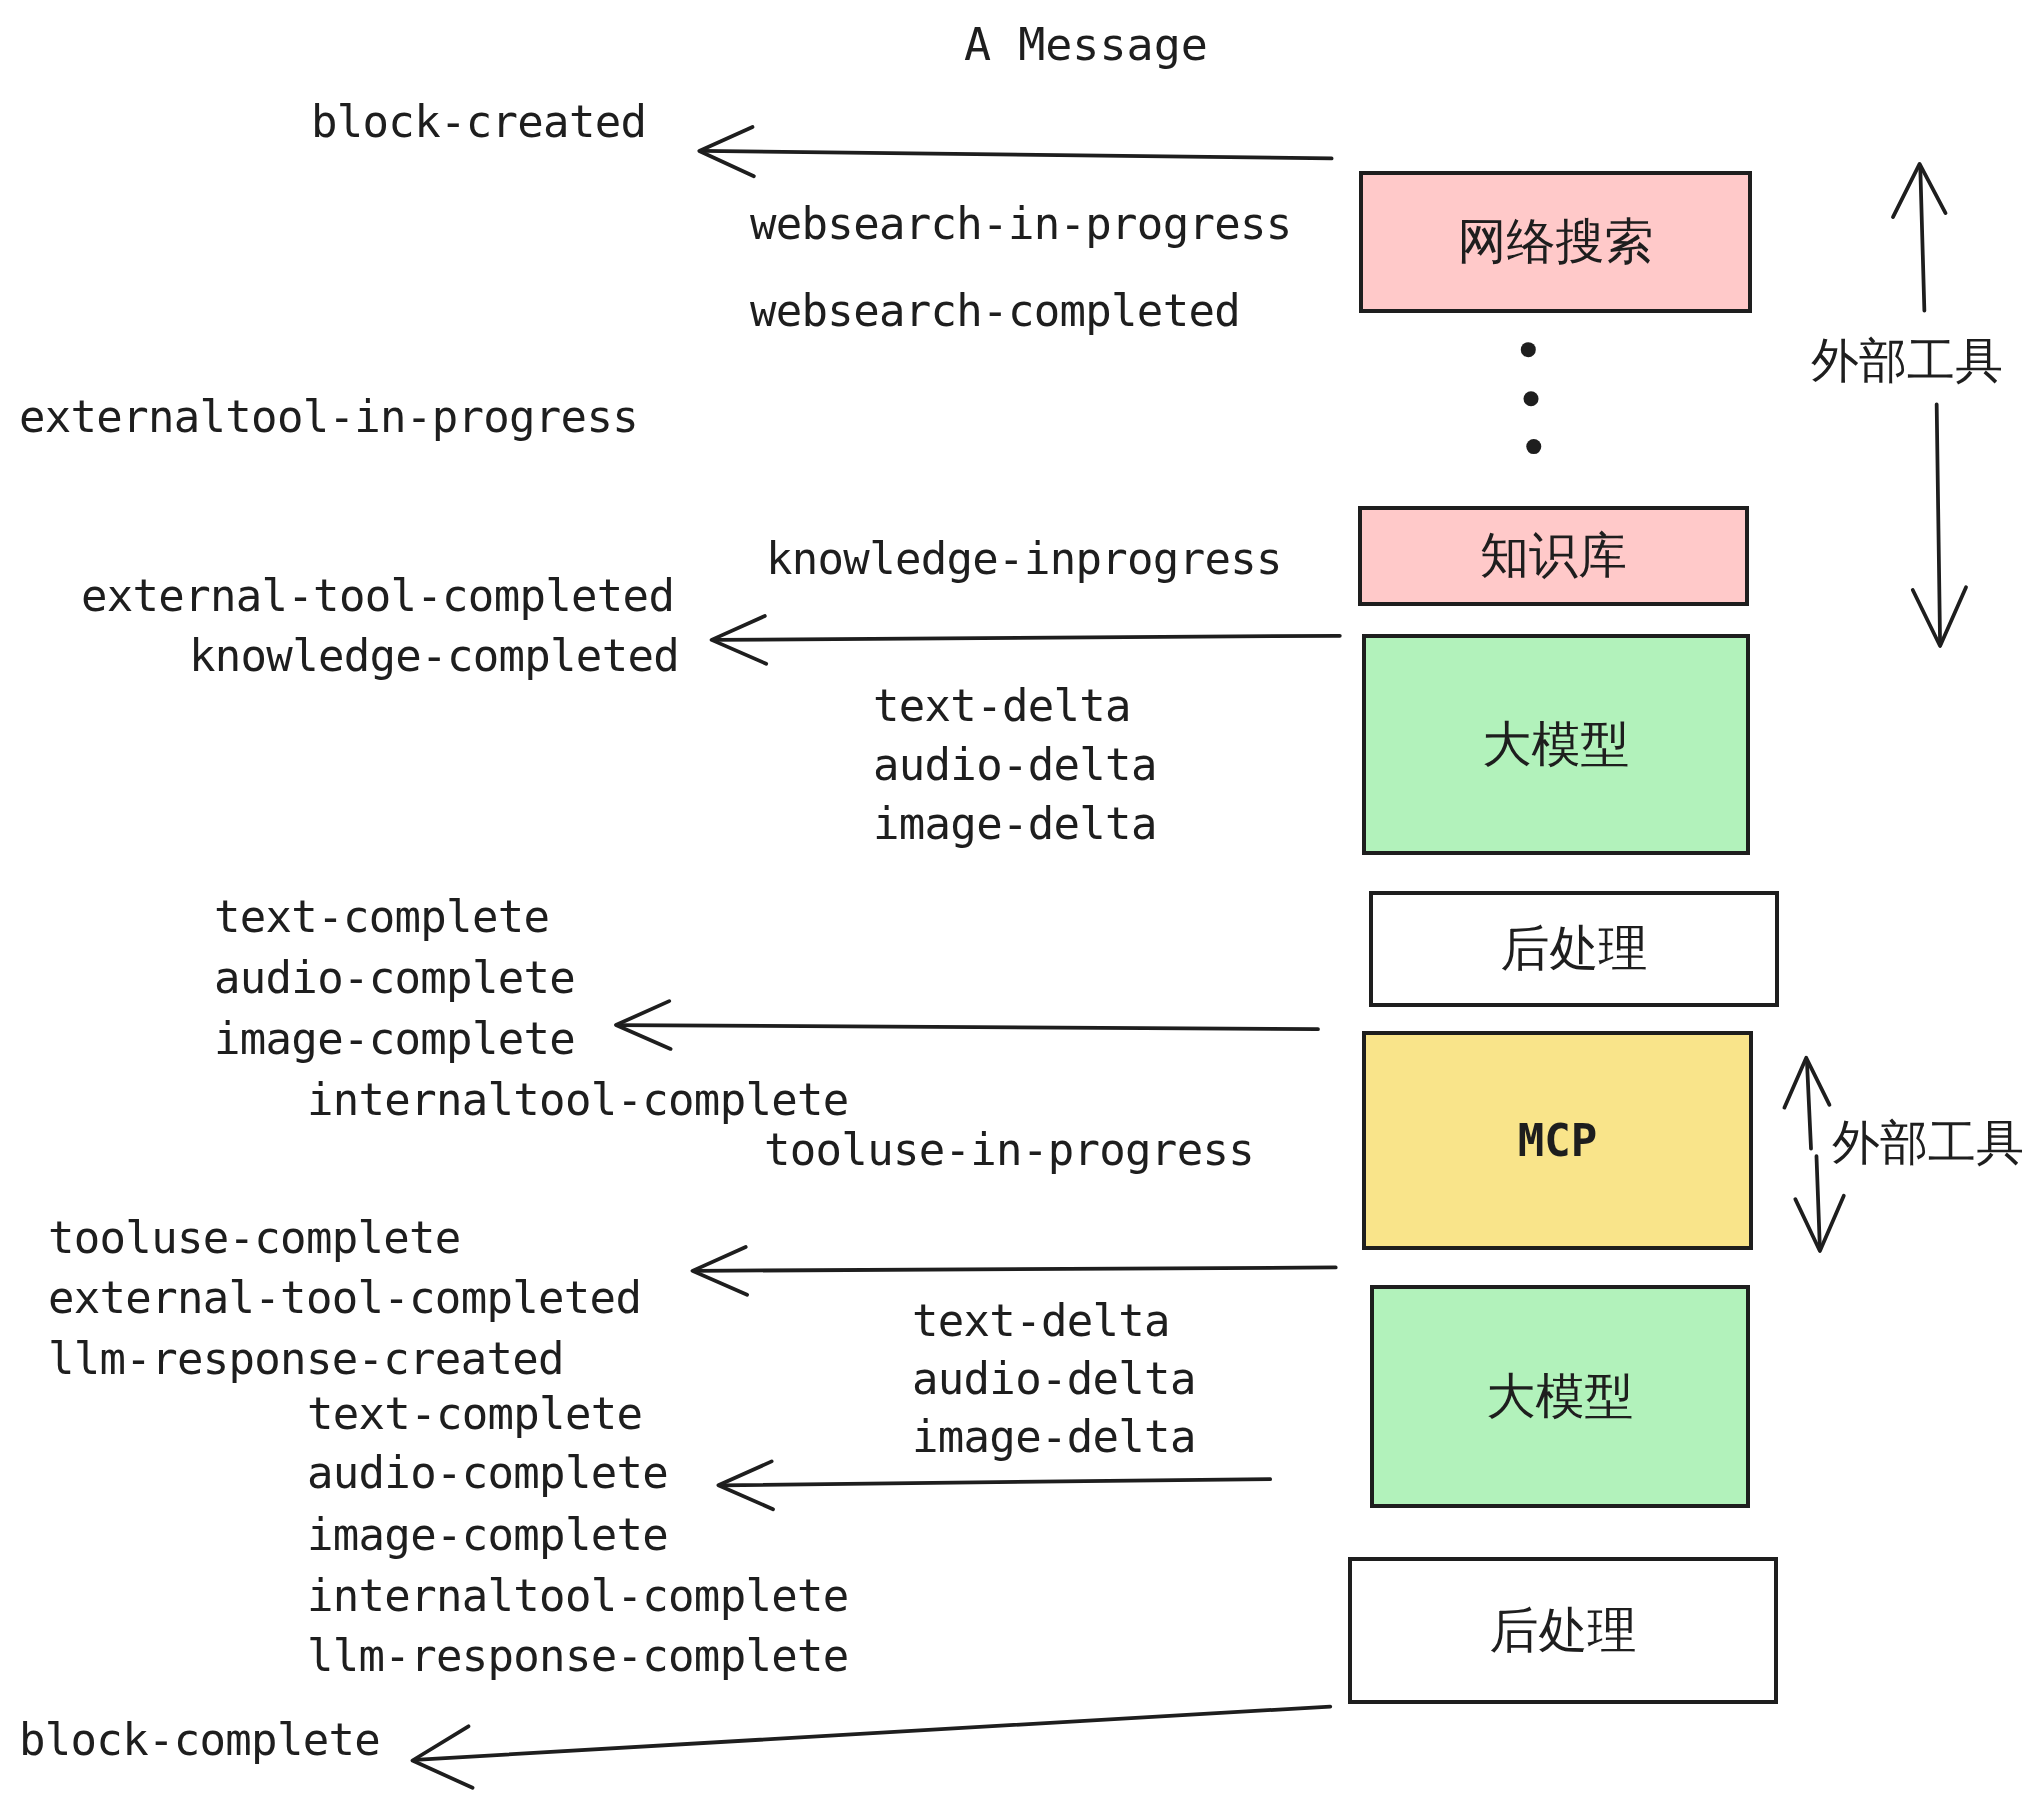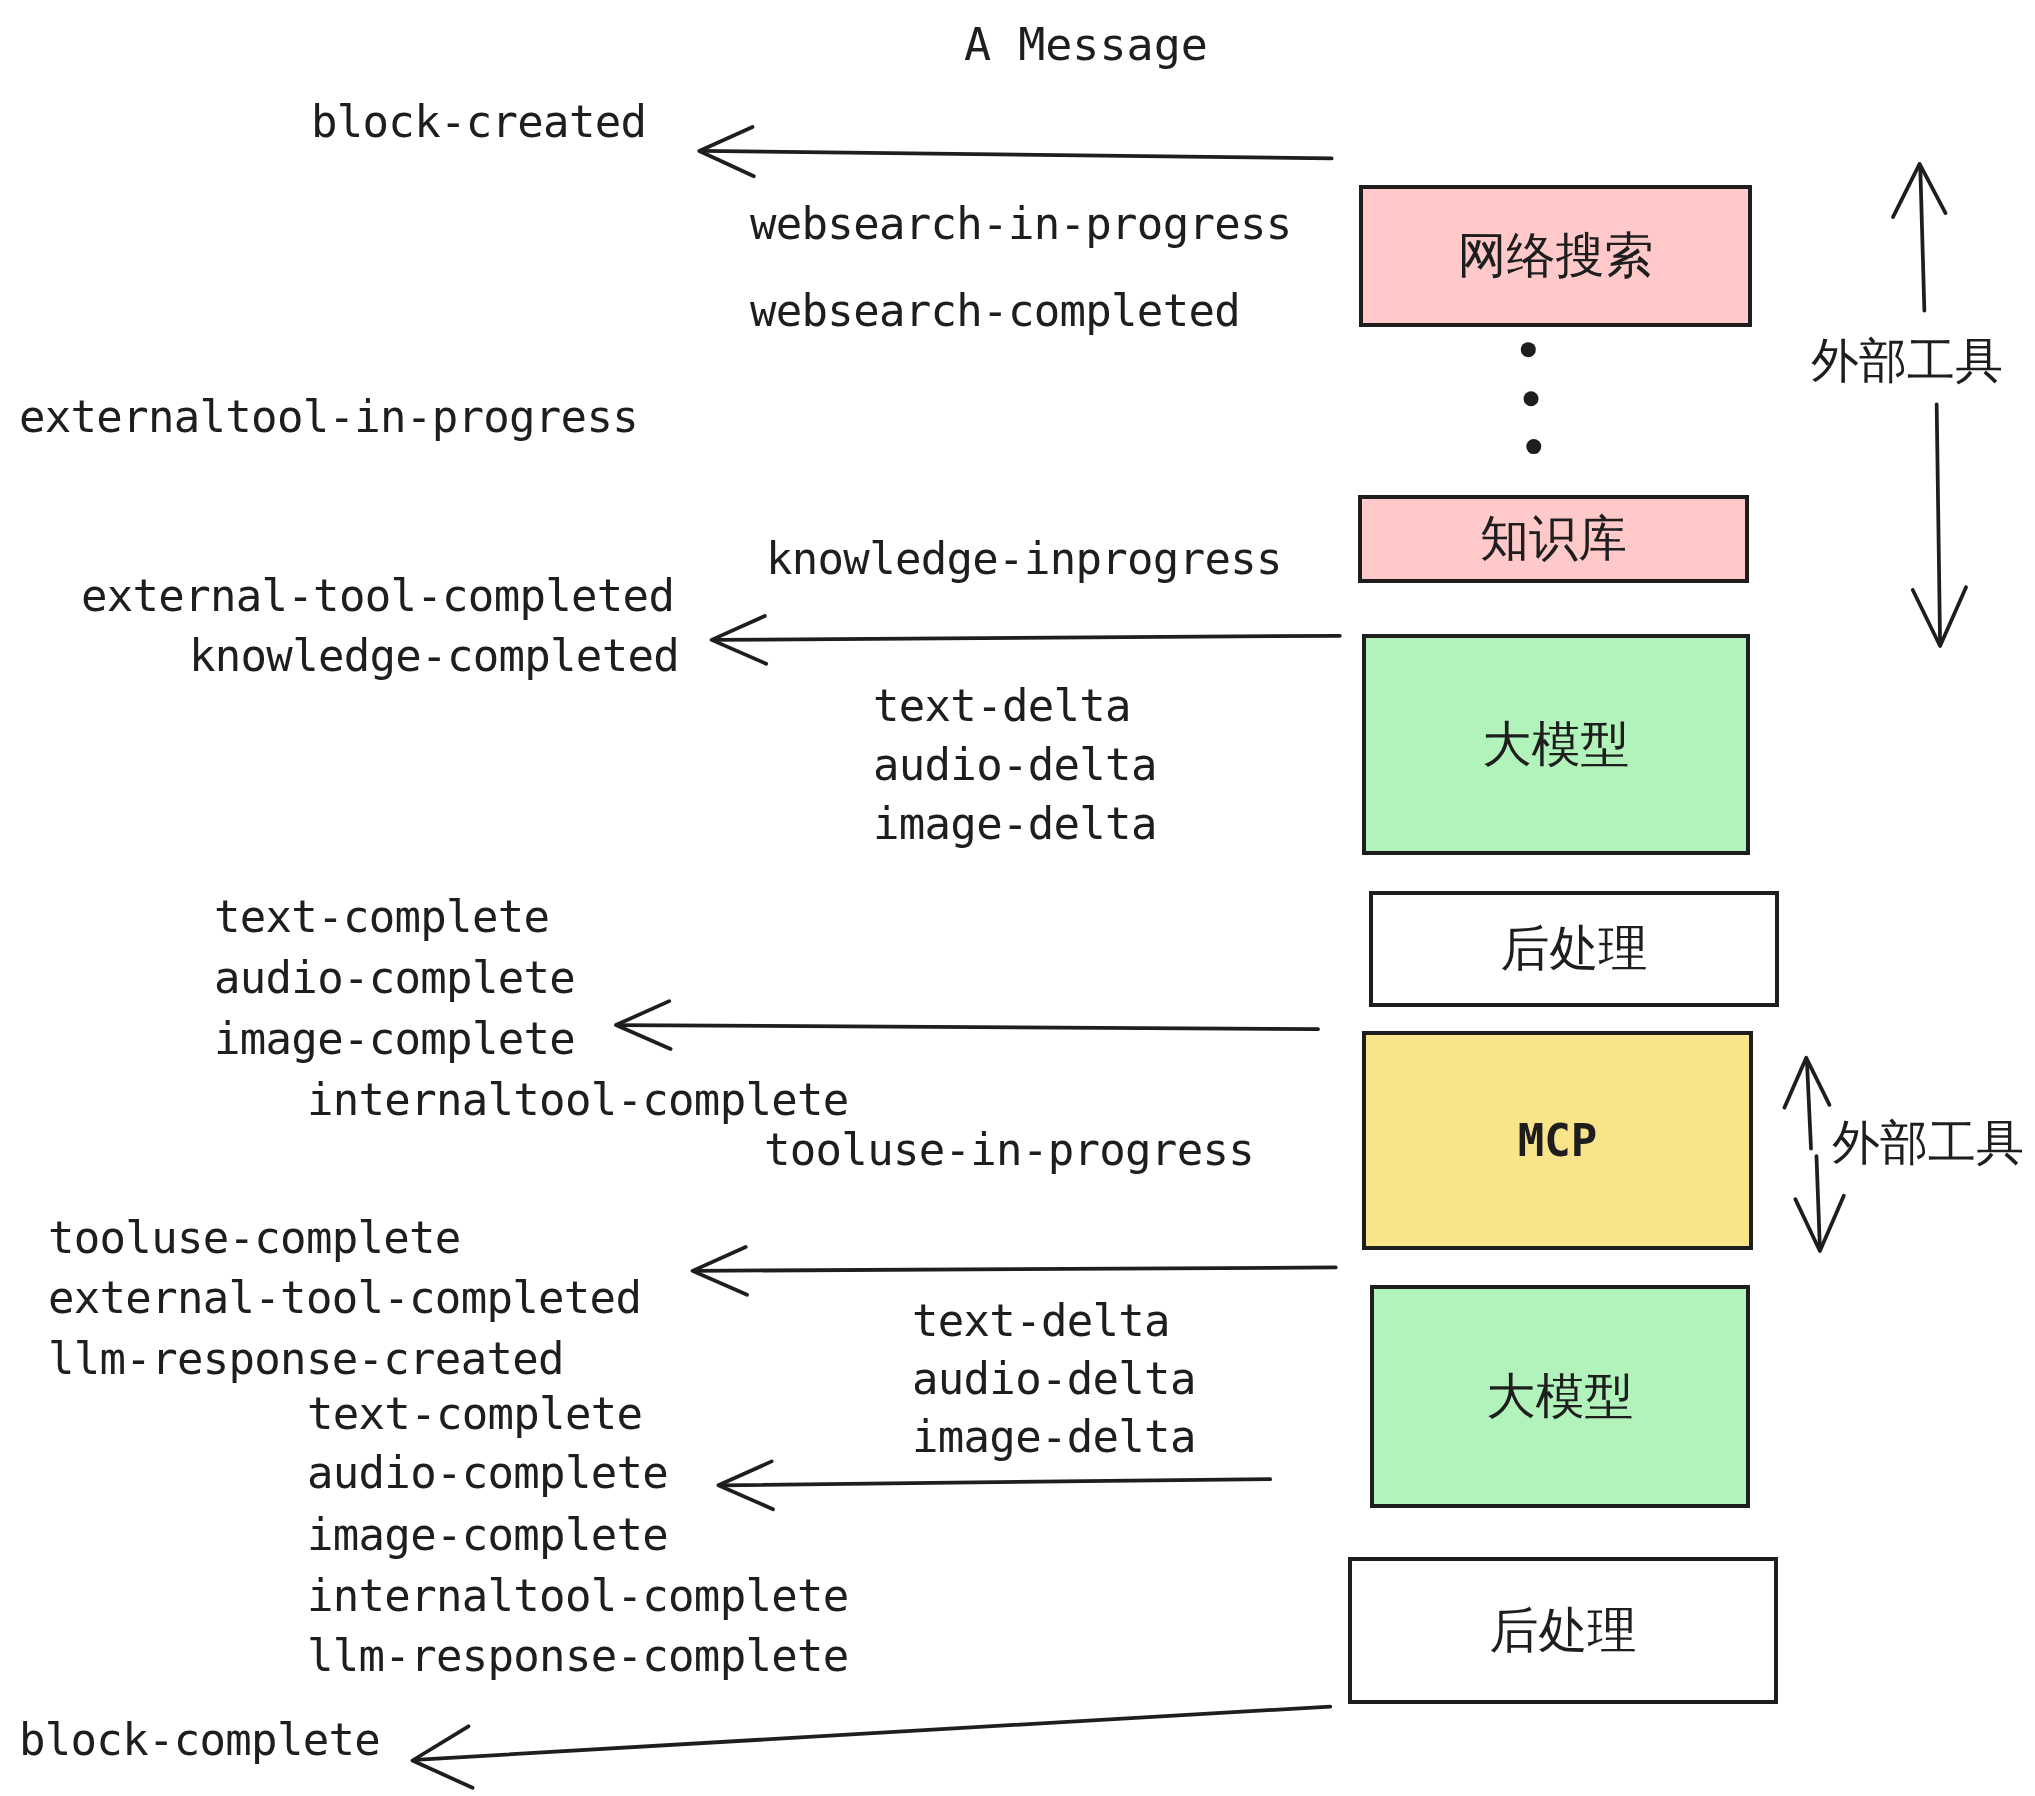--- a/index.html
+++ b/index.html
@@ -25,21 +25,21 @@
     display:flex; align-items:center; justify-content:center;
   }
   .box .lbl{
     font-family:"Liberation Sans","DejaVu Sans",sans-serif;
     font-size:49px; color:var(--ink); white-space:nowrap;
   }
   .box.mcp .lbl{
     font-family:"DejaVu Sans Mono","Liberation Mono",monospace;
     font-weight:bold; font-size:44px;
   }
-  .box.pink{background:var(--box-pink);margin-top:14px;}
+  .box.pink{background:var(--box-pink);}
   .box.green{background:var(--box-green);}
   .box.yellow{background:var(--box-yellow);}
   .box.white{background:var(--box-white);}
   .side-label{
     position:absolute; font-family:"Liberation Sans","DejaVu Sans",sans-serif;
     font-size:48px; color:var(--ink); white-space:nowrap;
   }
   svg.arrows{position:absolute; left:0; top:0; pointer-events:none;}
   svg.arrows line, svg.arrows polyline{
     stroke:var(--ink); stroke-width:5.5; fill:none;
@@ -78,21 +78,21 @@
   <div class="ev" style="left:307px;top:1570px">internaltool-complete</div>
   <div class="ev" style="left:307px;top:1630px">llm-response-complete</div>
   <div class="ev" style="left:19px;top:1714px">block-complete</div>
   <div class="ev" style="left:912px;top:1295px">text-delta</div>
   <div class="ev" style="left:912px;top:1353px">audio-delta</div>
   <div class="ev" style="left:912px;top:1411px">image-delta</div>
 
   <div class="box pink" style="left:1359px;top:171px;width:393px;height:142px">
     <span class="lbl">网络搜索</span>
   </div>
-  <div class="box pink" style="left:1358px;top:481px;width:391px;height:88px">
+  <div class="box pink" style="left:1358px;top:506px;width:391px;height:100px">
     <span class="lbl">知识库</span>
   </div>
   <div class="box green" style="left:1362px;top:634px;width:388px;height:221px">
     <span class="lbl">大模型</span>
   </div>
   <div class="box white" style="left:1369px;top:891px;width:410px;height:116px">
     <span class="lbl">后处理</span>
   </div>
   <div class="box yellow mcp" style="left:1362px;top:1031px;width:391px;height:219px">
     <span class="lbl">MCP</span>

